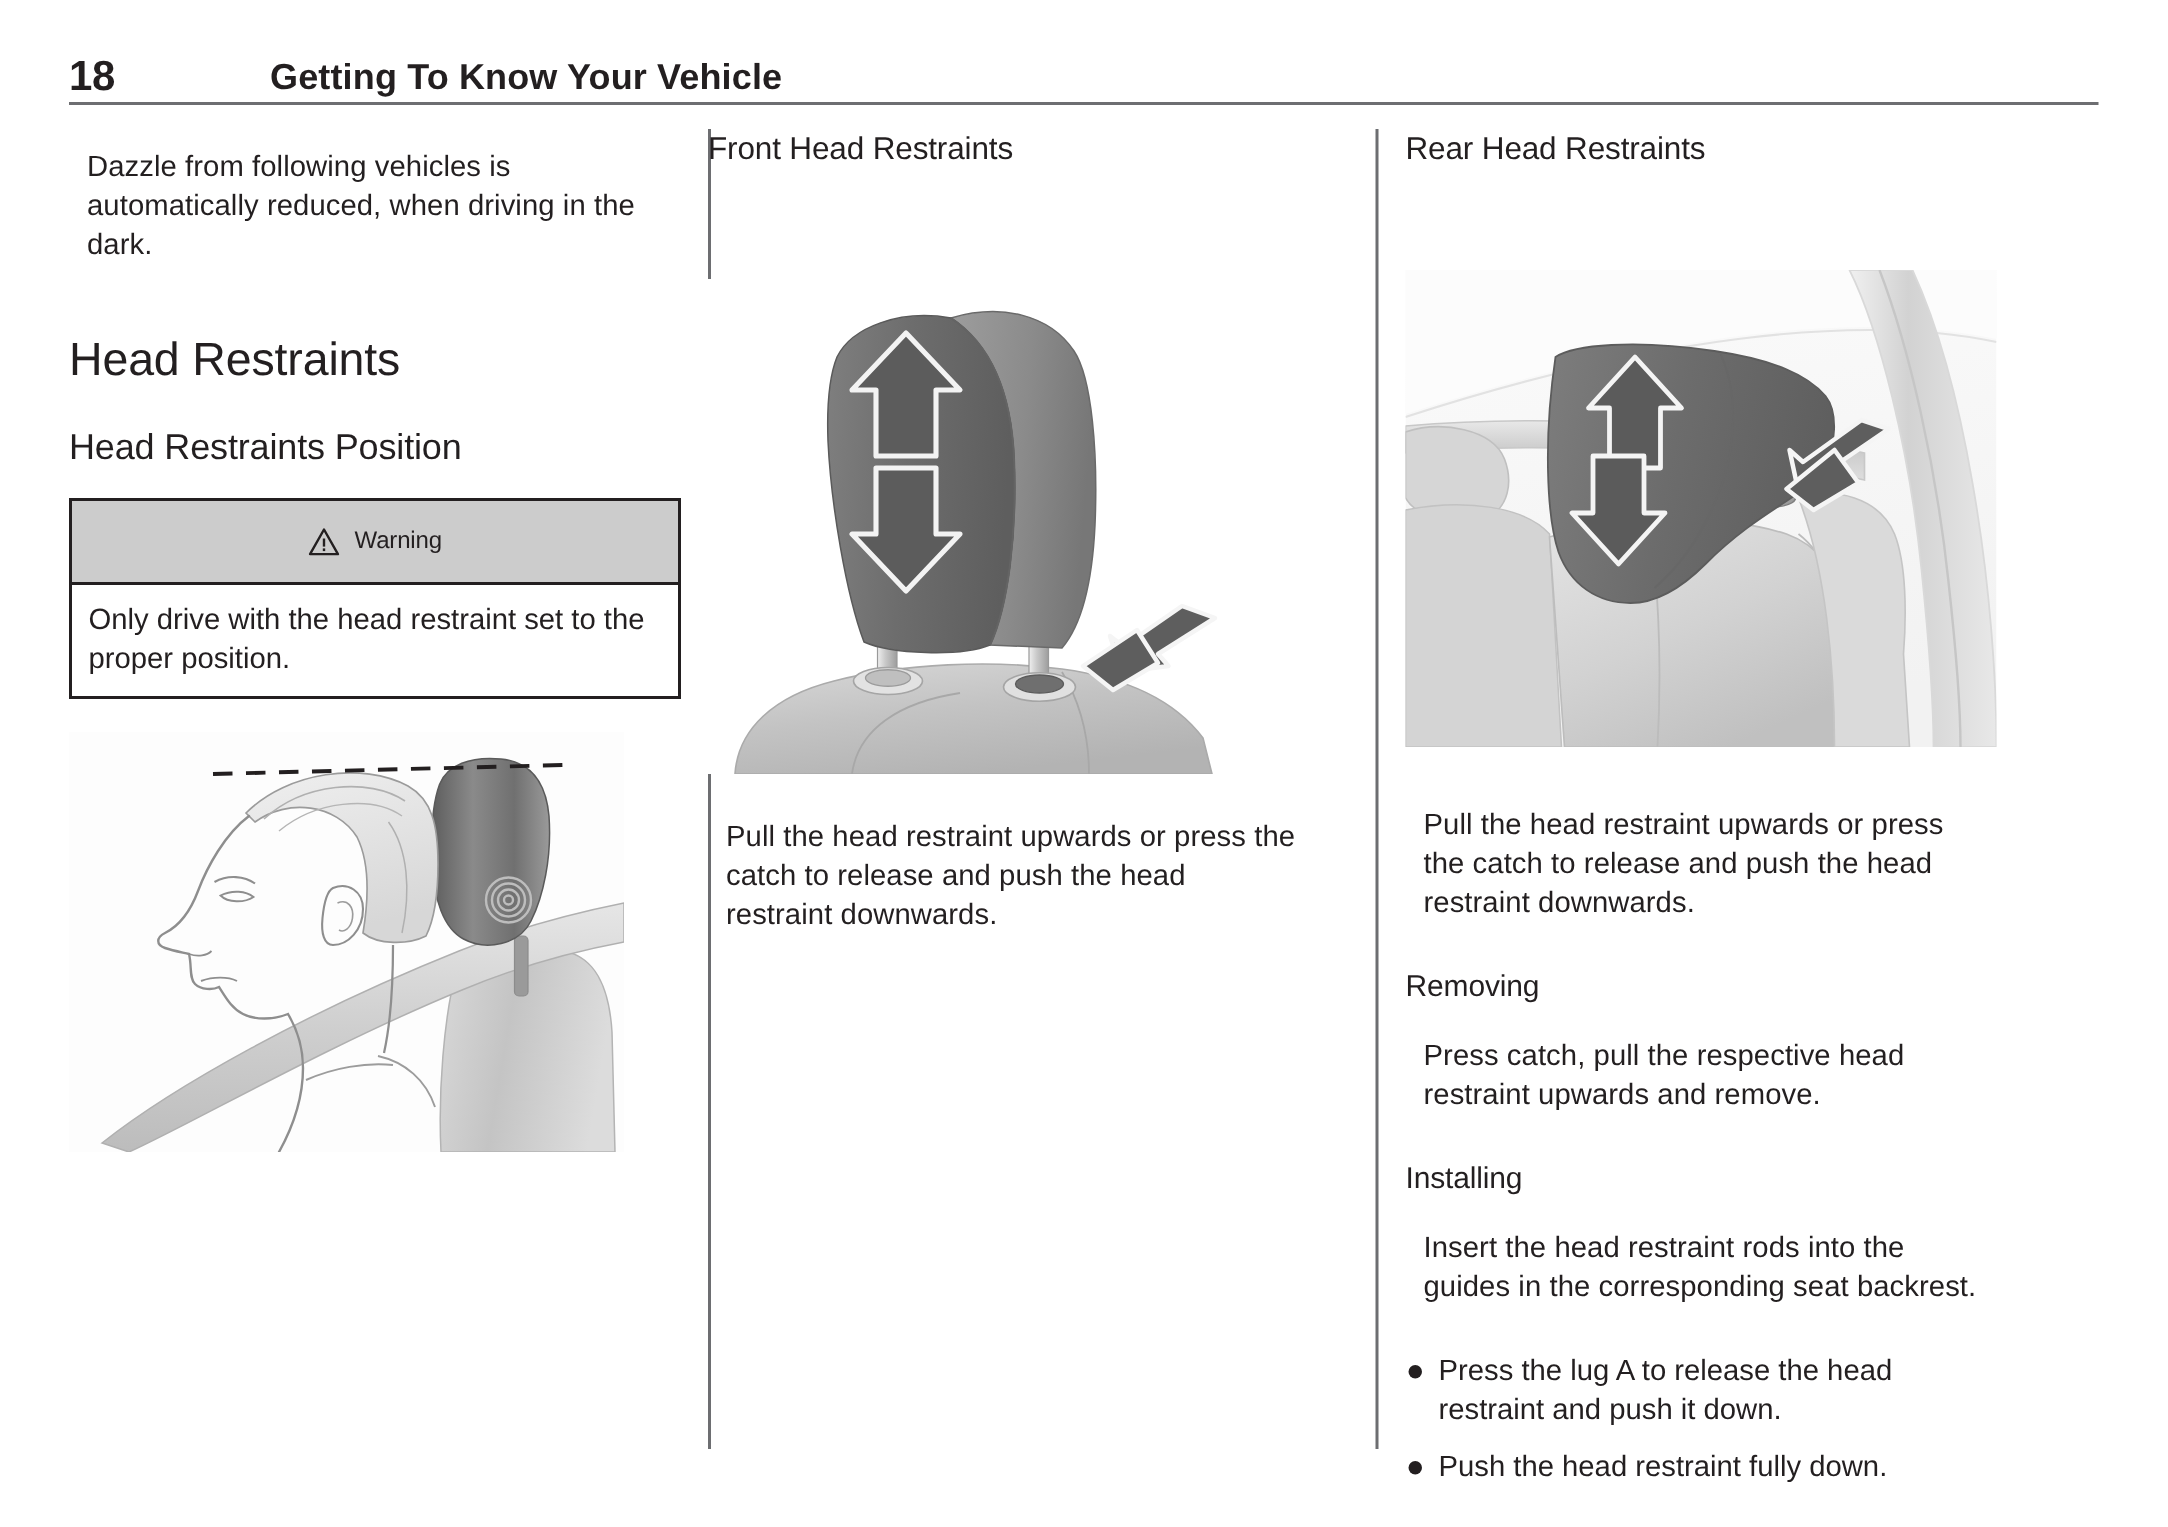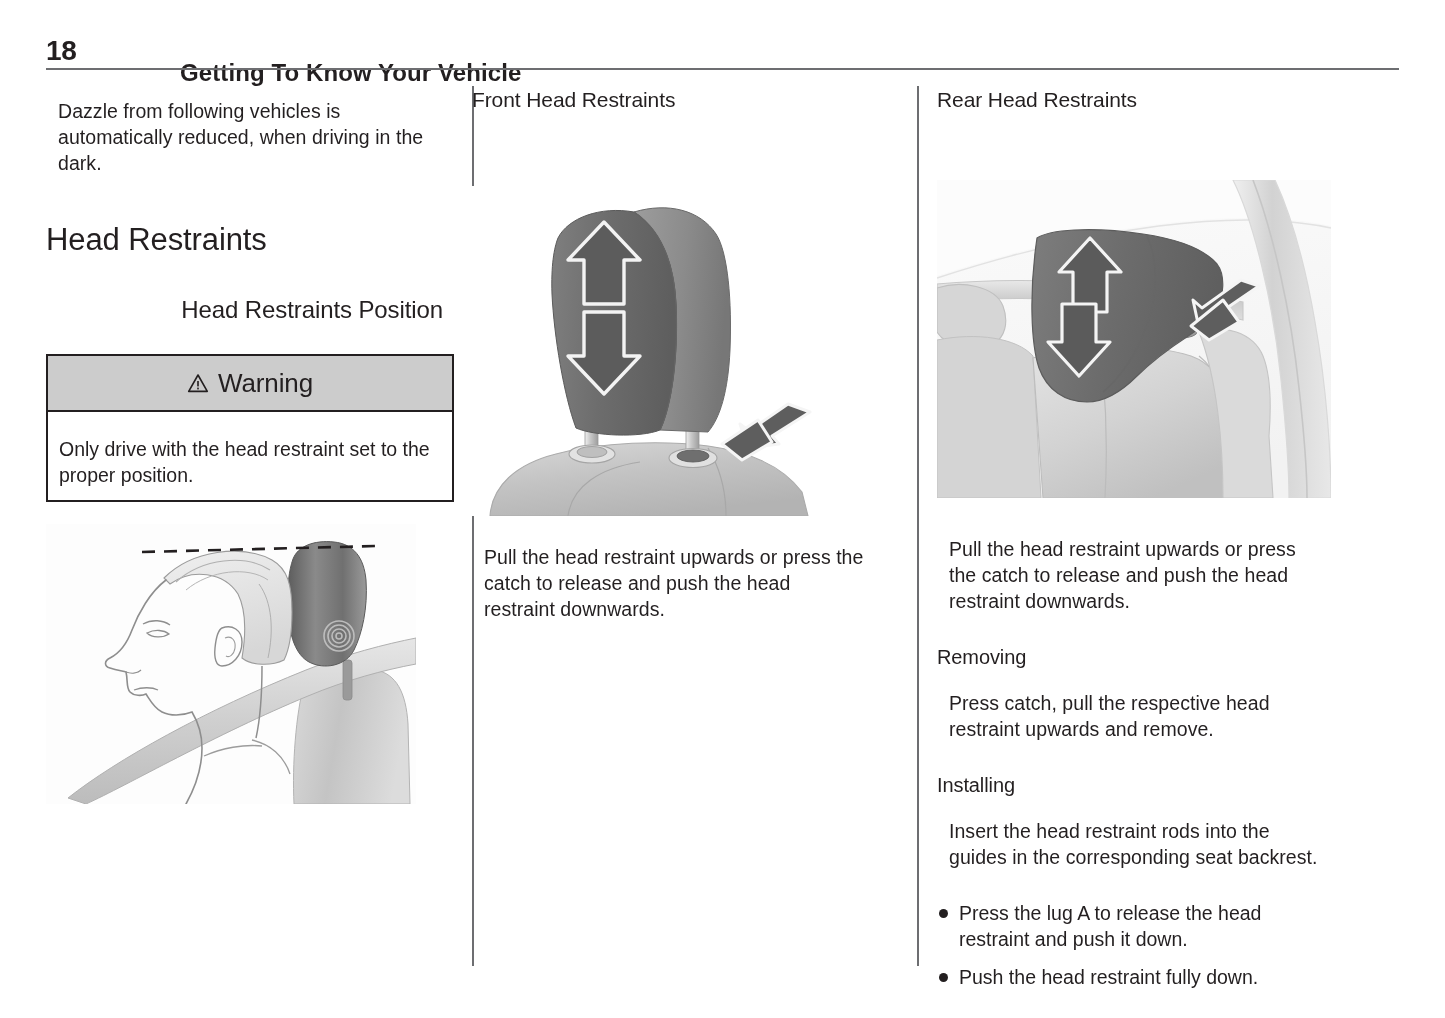--- a/index.html
+++ b/index.html
@@ -34,21 +34,20 @@
     line-height: 30px;
   }
   #page-title {
     position: absolute;
     left: 134px;
     top: 0;
     font-size: 24px;
     font-weight: bold;
     line-height: 32px;
     letter-spacing: 0.1px;
-    margin-top: 21px;
   }
   #header-rule {
     position: absolute;
     left: 46px;
     top: 68px;
     width: 1353px;
     height: 2px;
     background: #6d6e71;
   }
 
@@ -79,26 +78,25 @@
     letter-spacing: 0.05px;
   }
   h1.h-main {
     margin: 0;
     font-size: 31px;
     font-weight: normal;
     line-height: 36px;
     letter-spacing: -0.1px;
   }
   h2.h-sub {
-    margin: 11px;
+    margin: 0;
     font-size: 24px;
     font-weight: normal;
     line-height: 30px;
     letter-spacing: -0.1px;
-    text-align: right;
   }
   h3.h-col {
     margin: 0;
     font-size: 21px;
     font-weight: normal;
     line-height: 28px;
     letter-spacing: -0.1px;
   }
   h4.h-minor {
     margin: 0;
@@ -117,26 +115,26 @@
   .warning-head {
     background: #cccccc;
     border-bottom: 2px solid #231f20;
     height: 54px;
     display: flex;
     align-items: center;
     justify-content: center;
     gap: 9px;
   }
   .warning-title {
-    font-size: 26px;
+    font-size: 16px;
     line-height: 26px;
     letter-spacing: -0.1px;
   }
   .warning-body {
-    padding: 24px 11px 12px 11px;
+    padding: 10px 11px 12px 11px;
   }
   .warning-body p {
     margin: 0;
     font-size: 19.5px;
     line-height: 26px;
   }
 
   
   ul.bullets {
     margin: 0;

